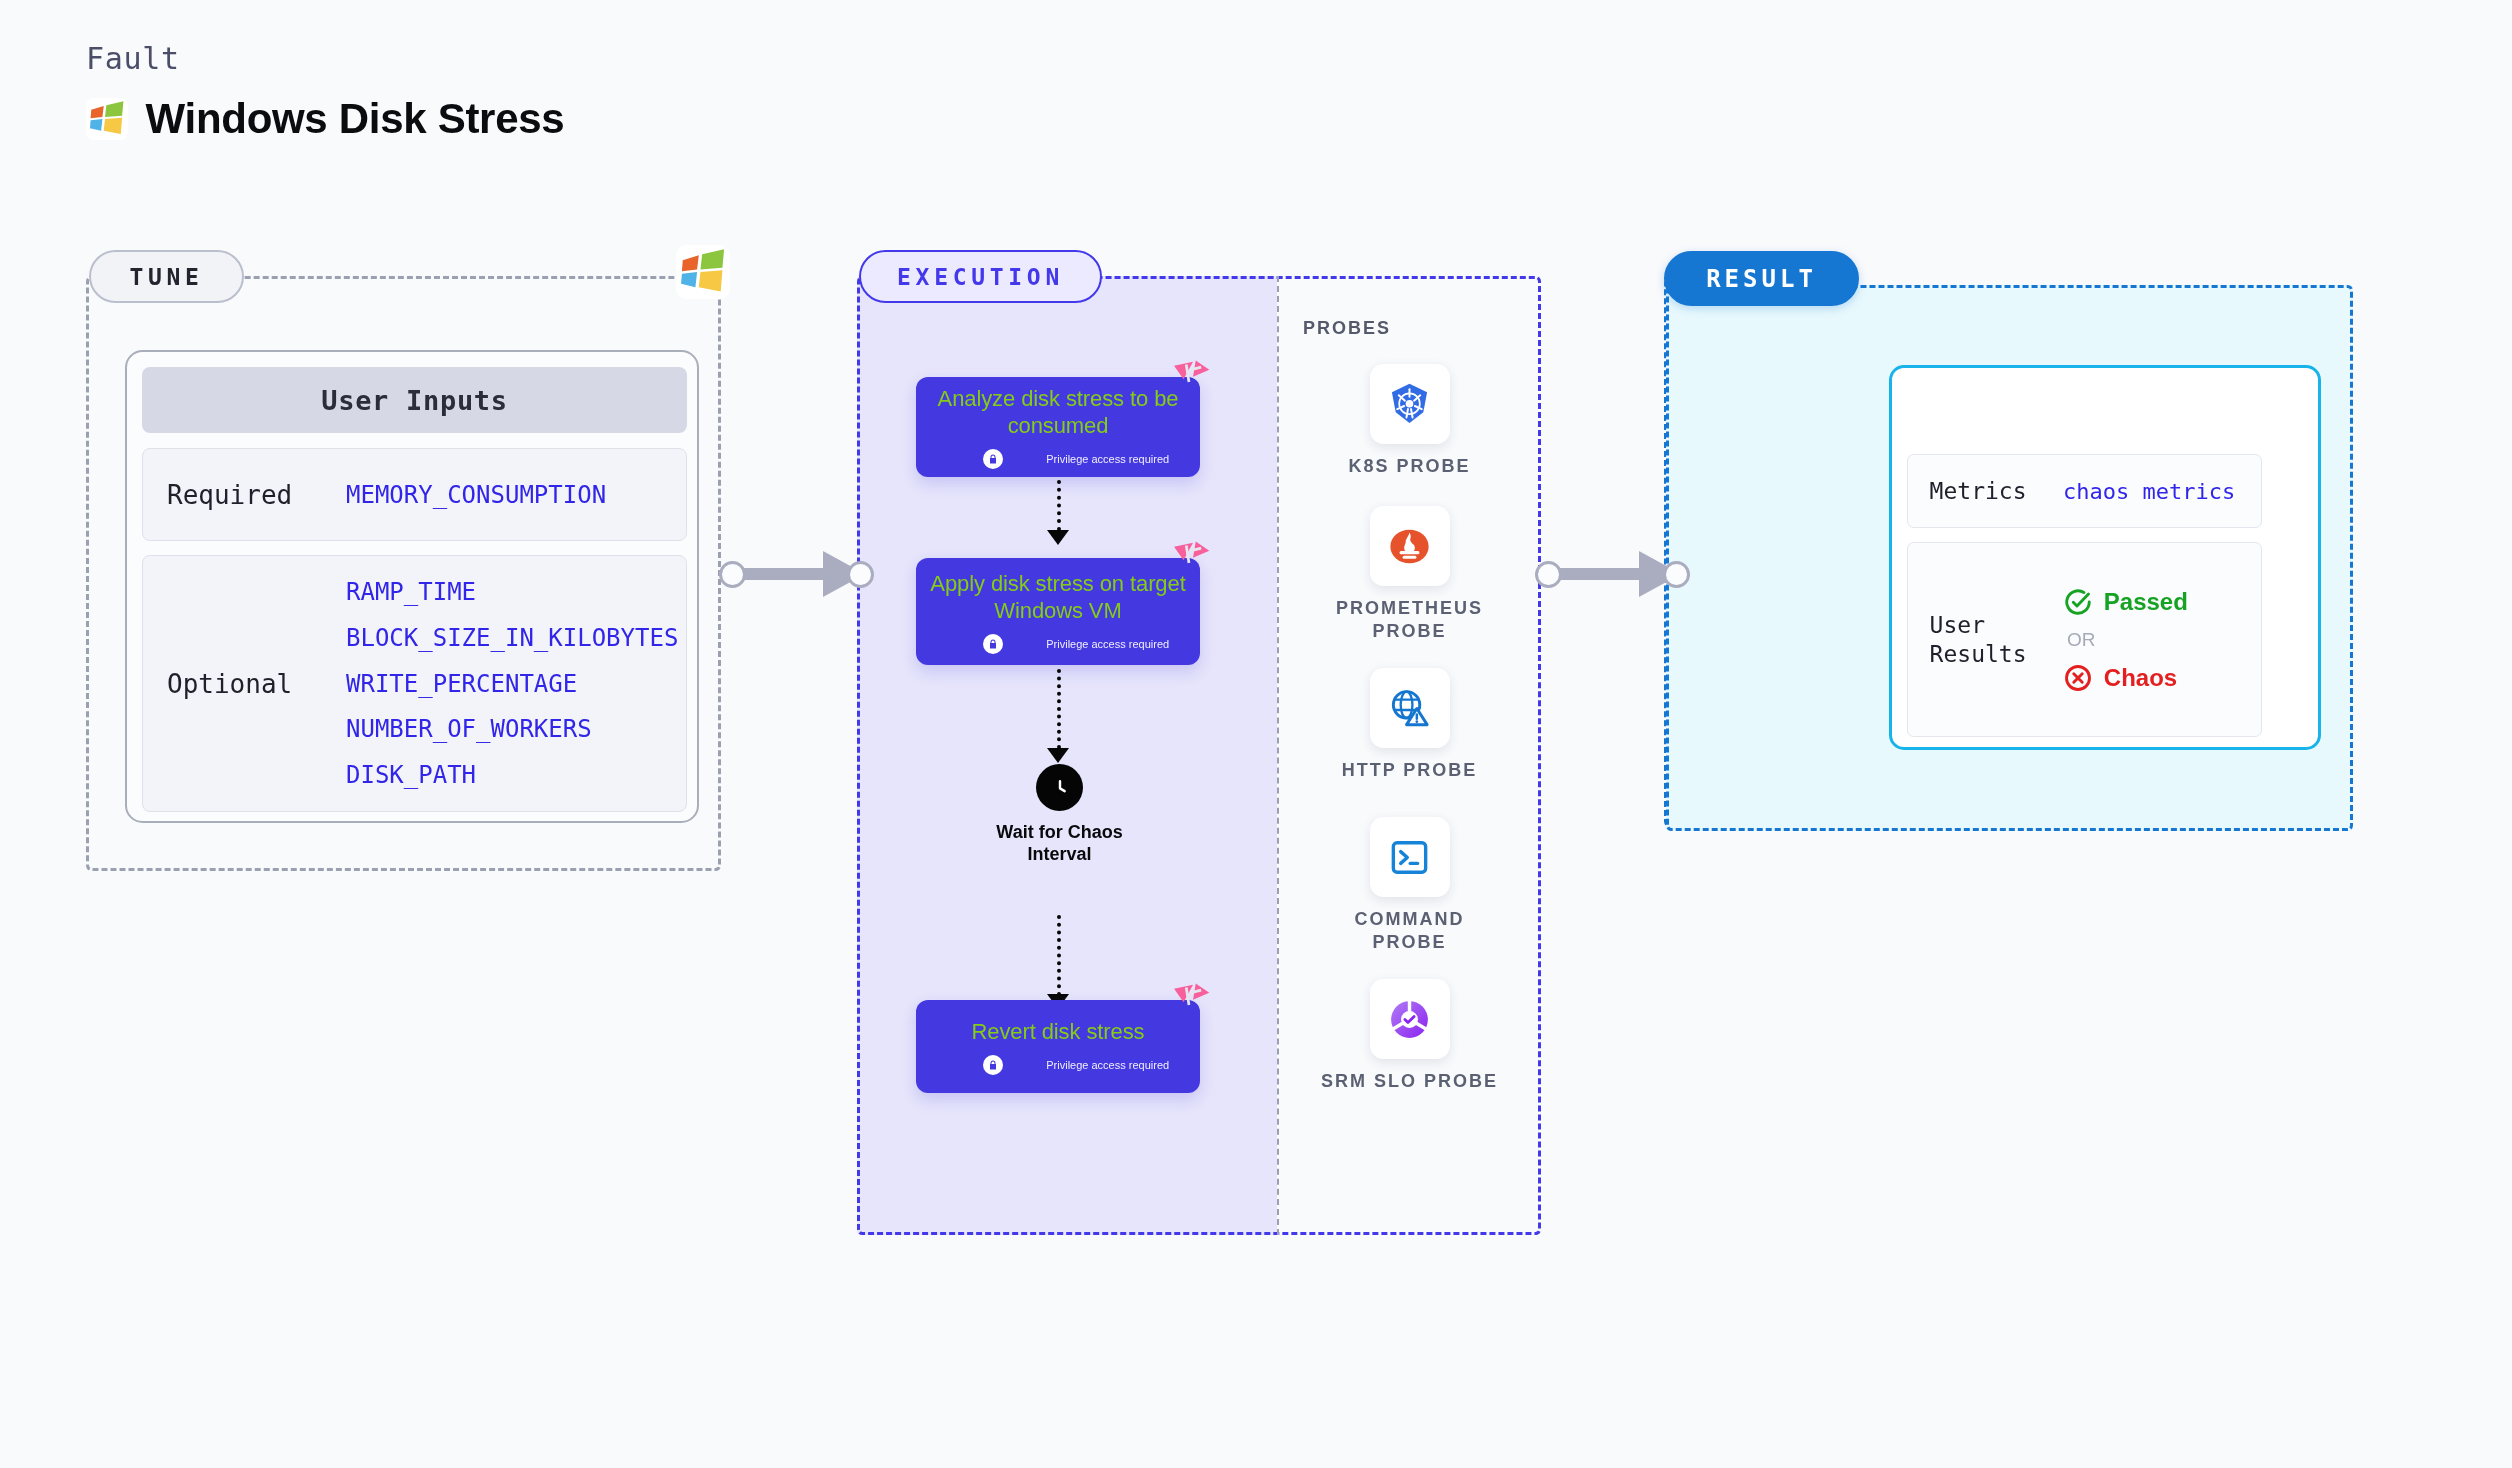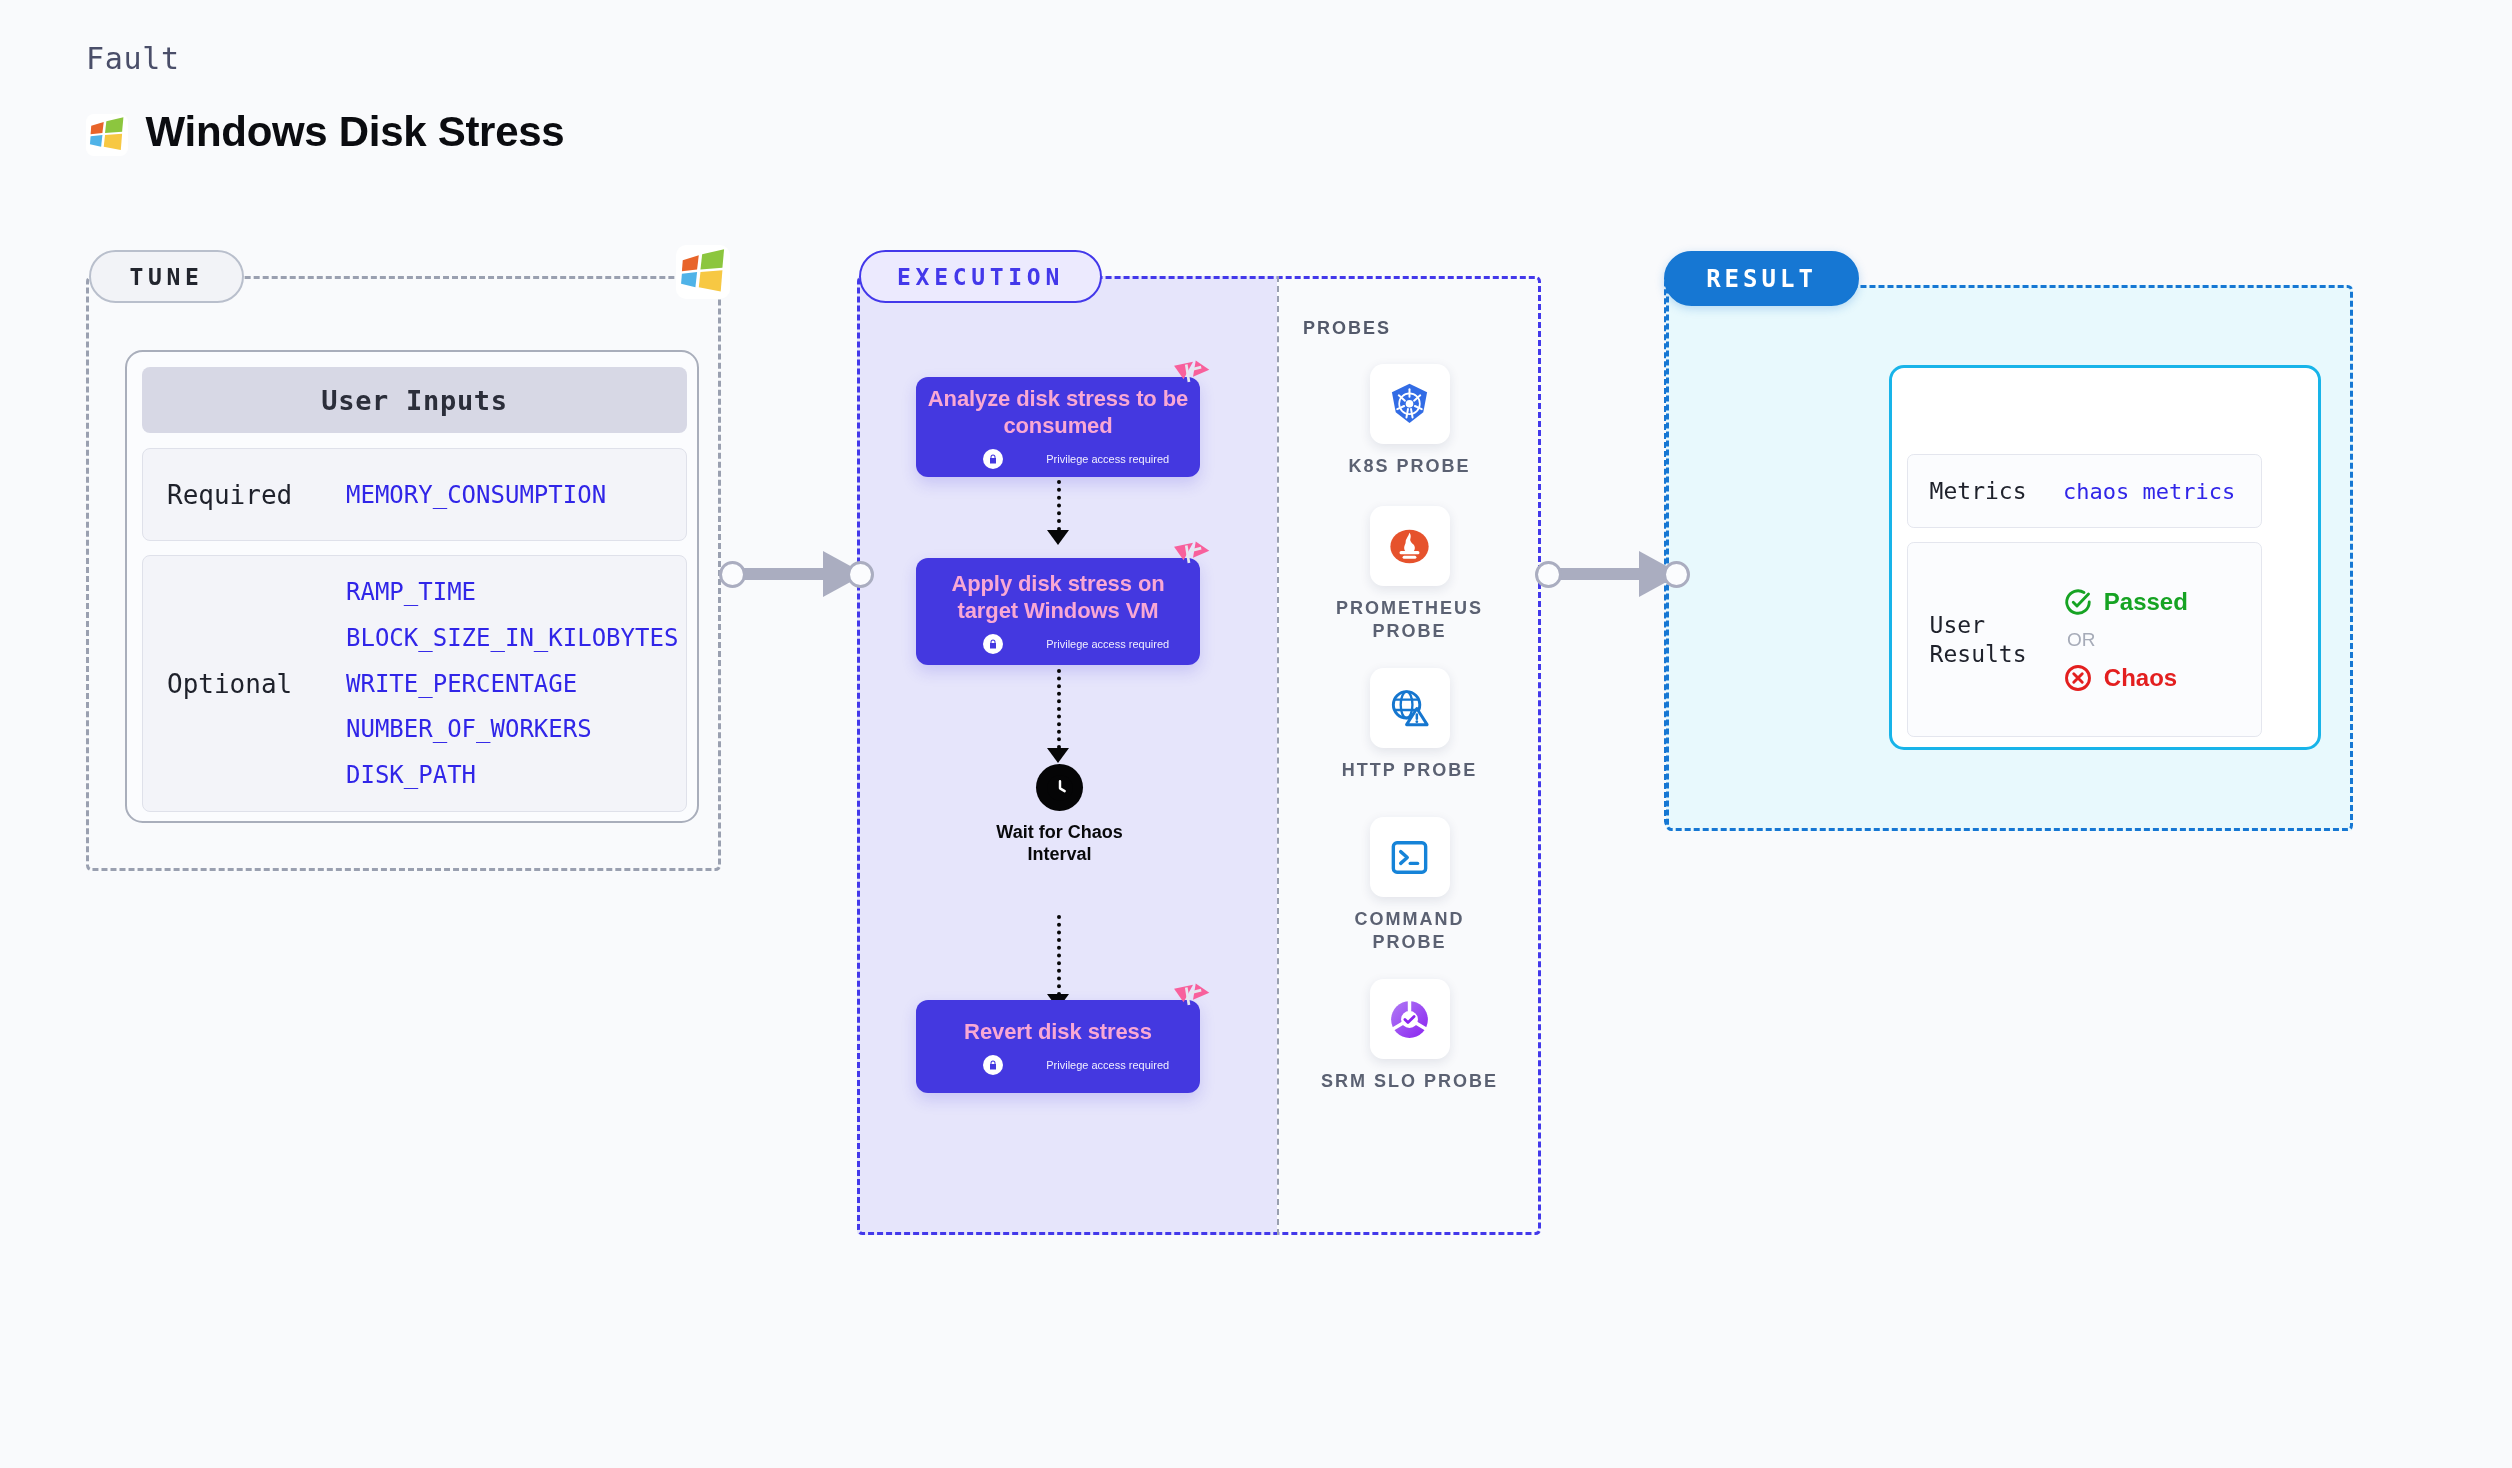--- a/index.html
+++ b/index.html
@@ -12,21 +12,21 @@
   .canvas { position: relative; width: 2512px; height: 1468px; }
 
   
   .hdr-kicker {
     position: absolute; left: 86px; top: 41px;
     font-family: "DejaVu Sans Mono", monospace;
     font-size: 30px; color: #4a4e69; letter-spacing: 0.7px;
   }
   .hdr-row {
     position: absolute; left: 86px; top: 95px;
-    display: flex; align-items: flex-end; gap: 17.6px; margin-top: 13px;
+    display: flex; align-items: center; gap: 17.6px;
   }
   .hdr-title {
     font-size: 42px; font-weight: 700; color: #0b0c10;
     letter-spacing: -0.3px;
   }
 
   
   .winlogo { position: relative; display: inline-block; }
   .winlogo svg { display: block; }
 
@@ -129,21 +129,21 @@
 
   .flow { position: absolute; left: 28px; top: 0; width: 365px; height: 100%; }
   .step {
     position: absolute; left: 31px; width: 284px;
     background: #4438e0; border-radius: 12px;
     box-shadow: 0 6.8px 15px rgba(67,56,224,.18);
     display: flex; flex-direction: column; align-items: center; justify-content: center;
     padding: 13.5px 9.5px 12px;
   }
   .step-title {
-    color: #f9a8d4; font-size: 22px; font-weight: 700; line-height: 1.22;
+    color: #84cc16; font-size: 22px; font-weight: 400; line-height: 1.22;
     text-align: center; letter-spacing: -0.1px;
   }
   .priv {
     margin-top: 9.5px; display: flex; align-items: center; gap: 7.4px;
   }
   .priv .lock {
     width: 20px; height: 20px; border-radius: 50%; background: #ffffff;
     display: flex; align-items: center; justify-content: center;
   }
   .priv .lock svg { display: block; }

